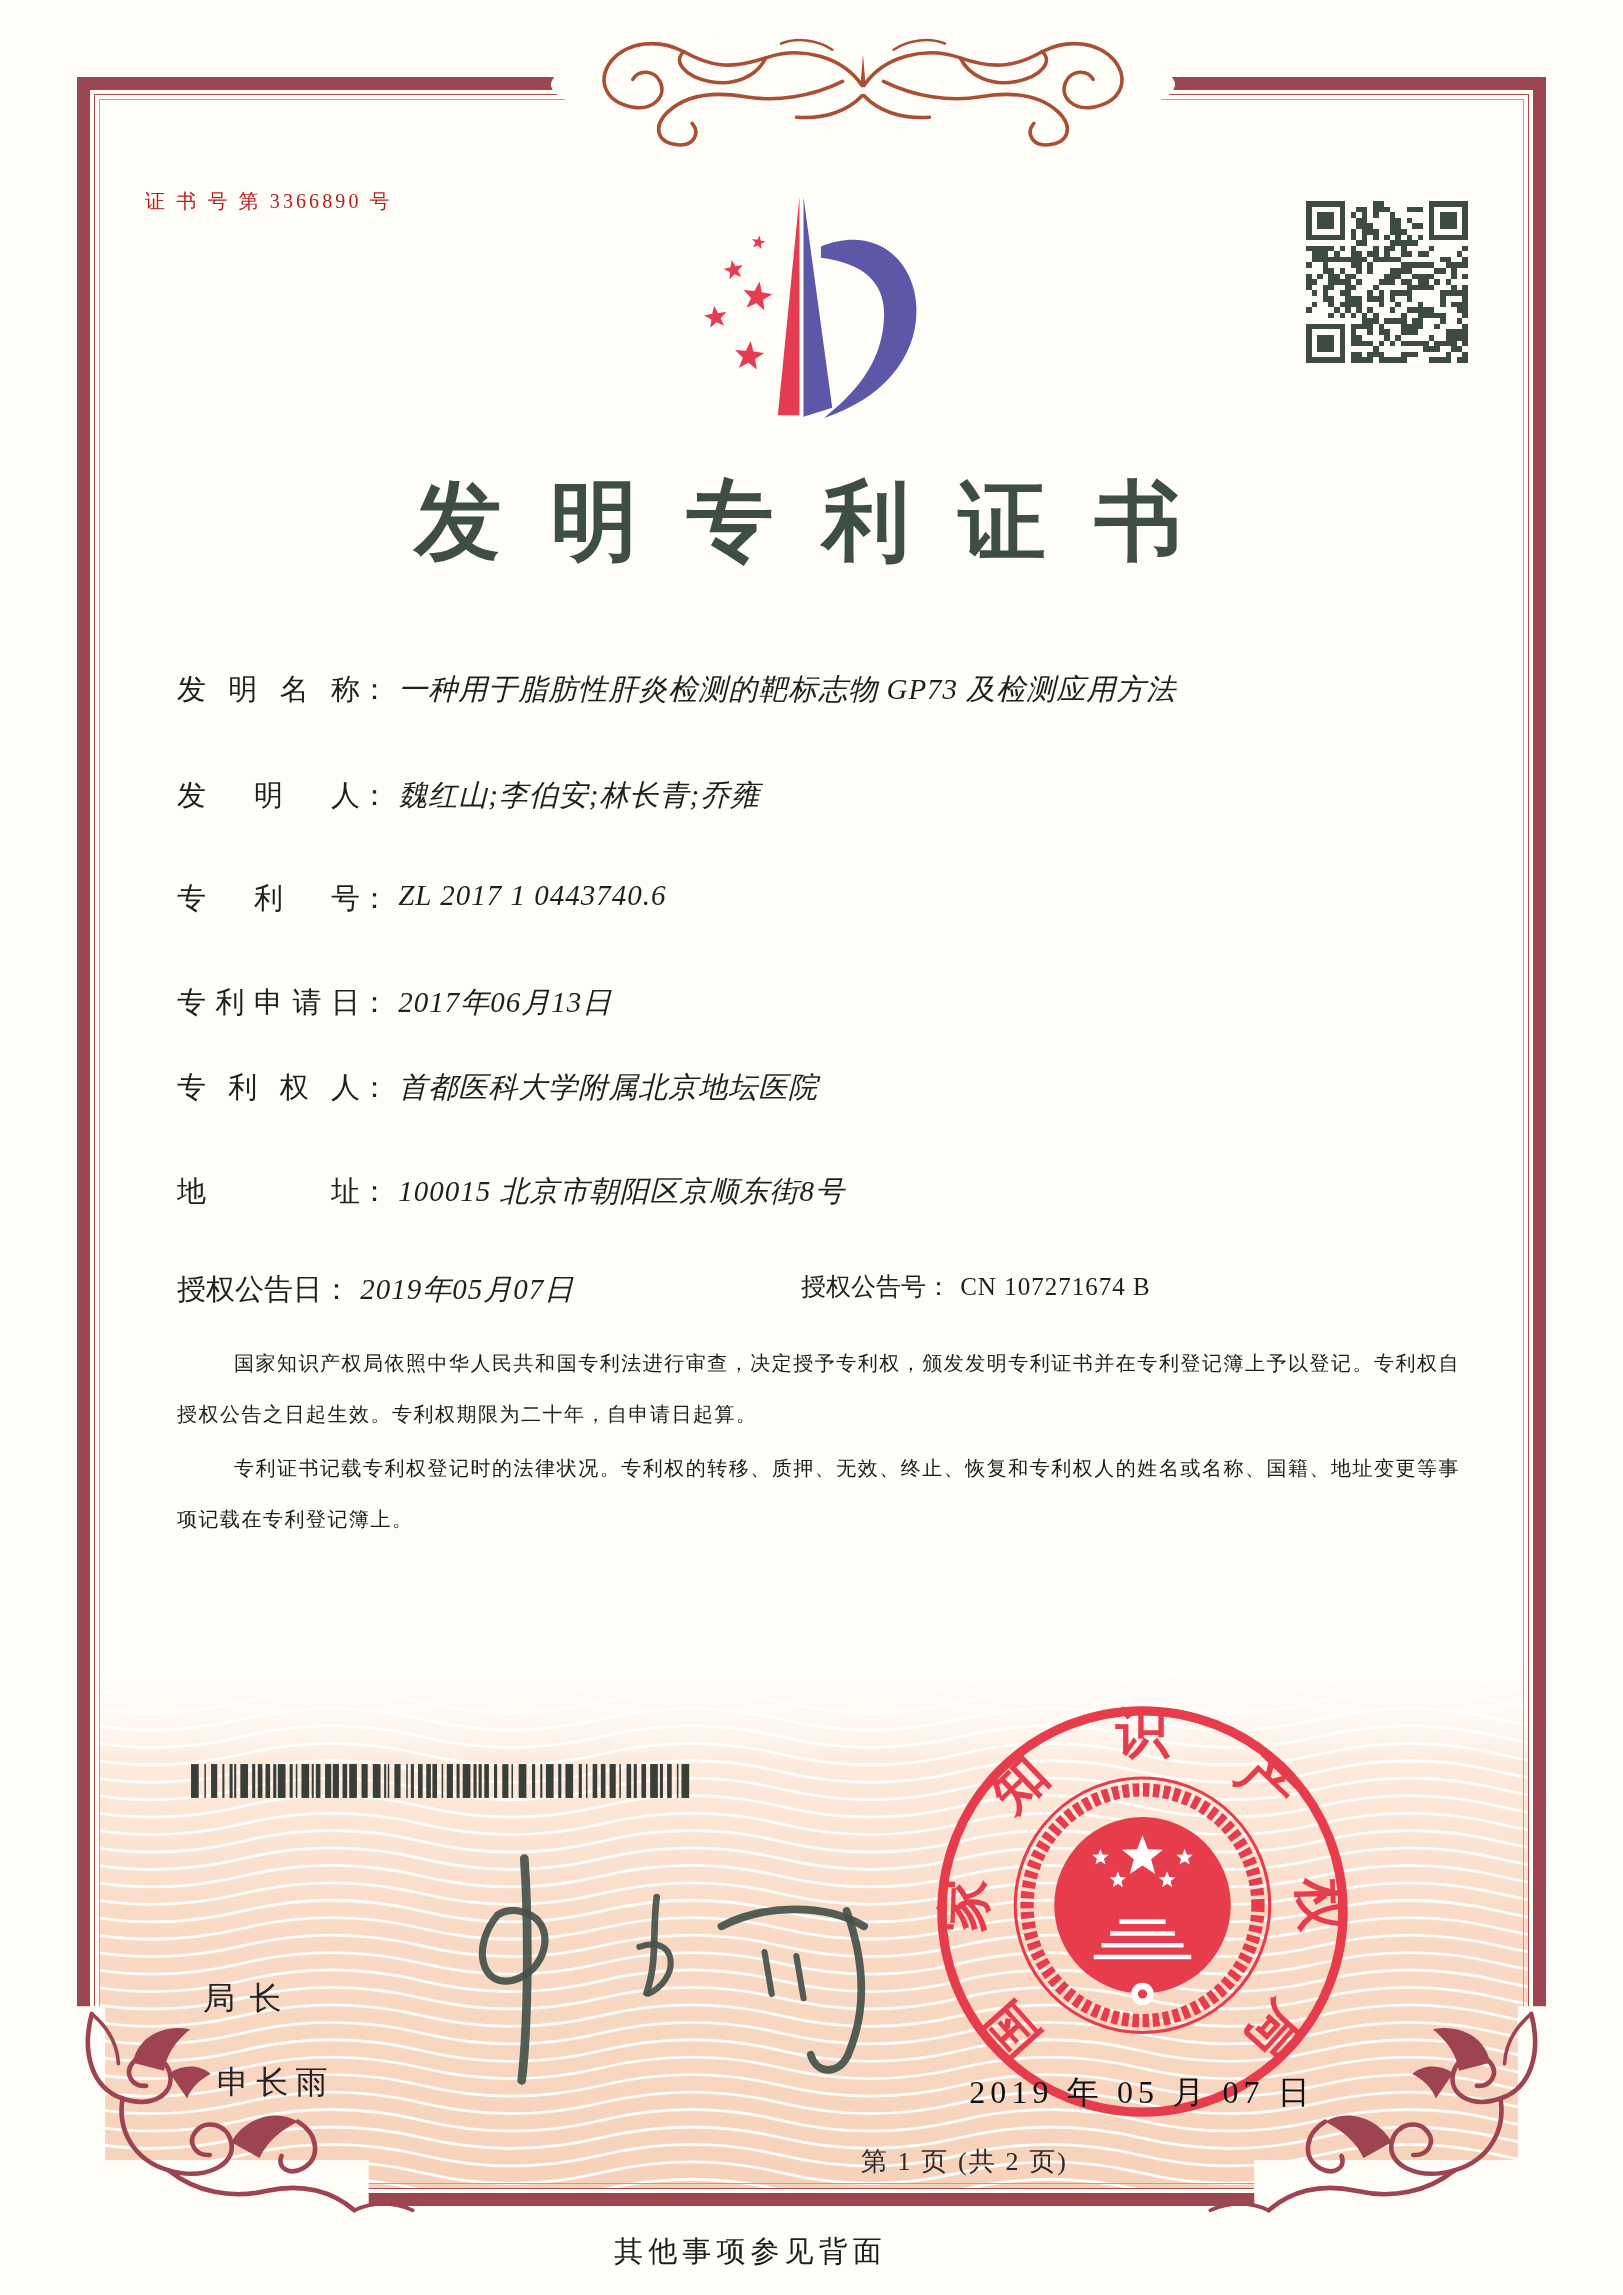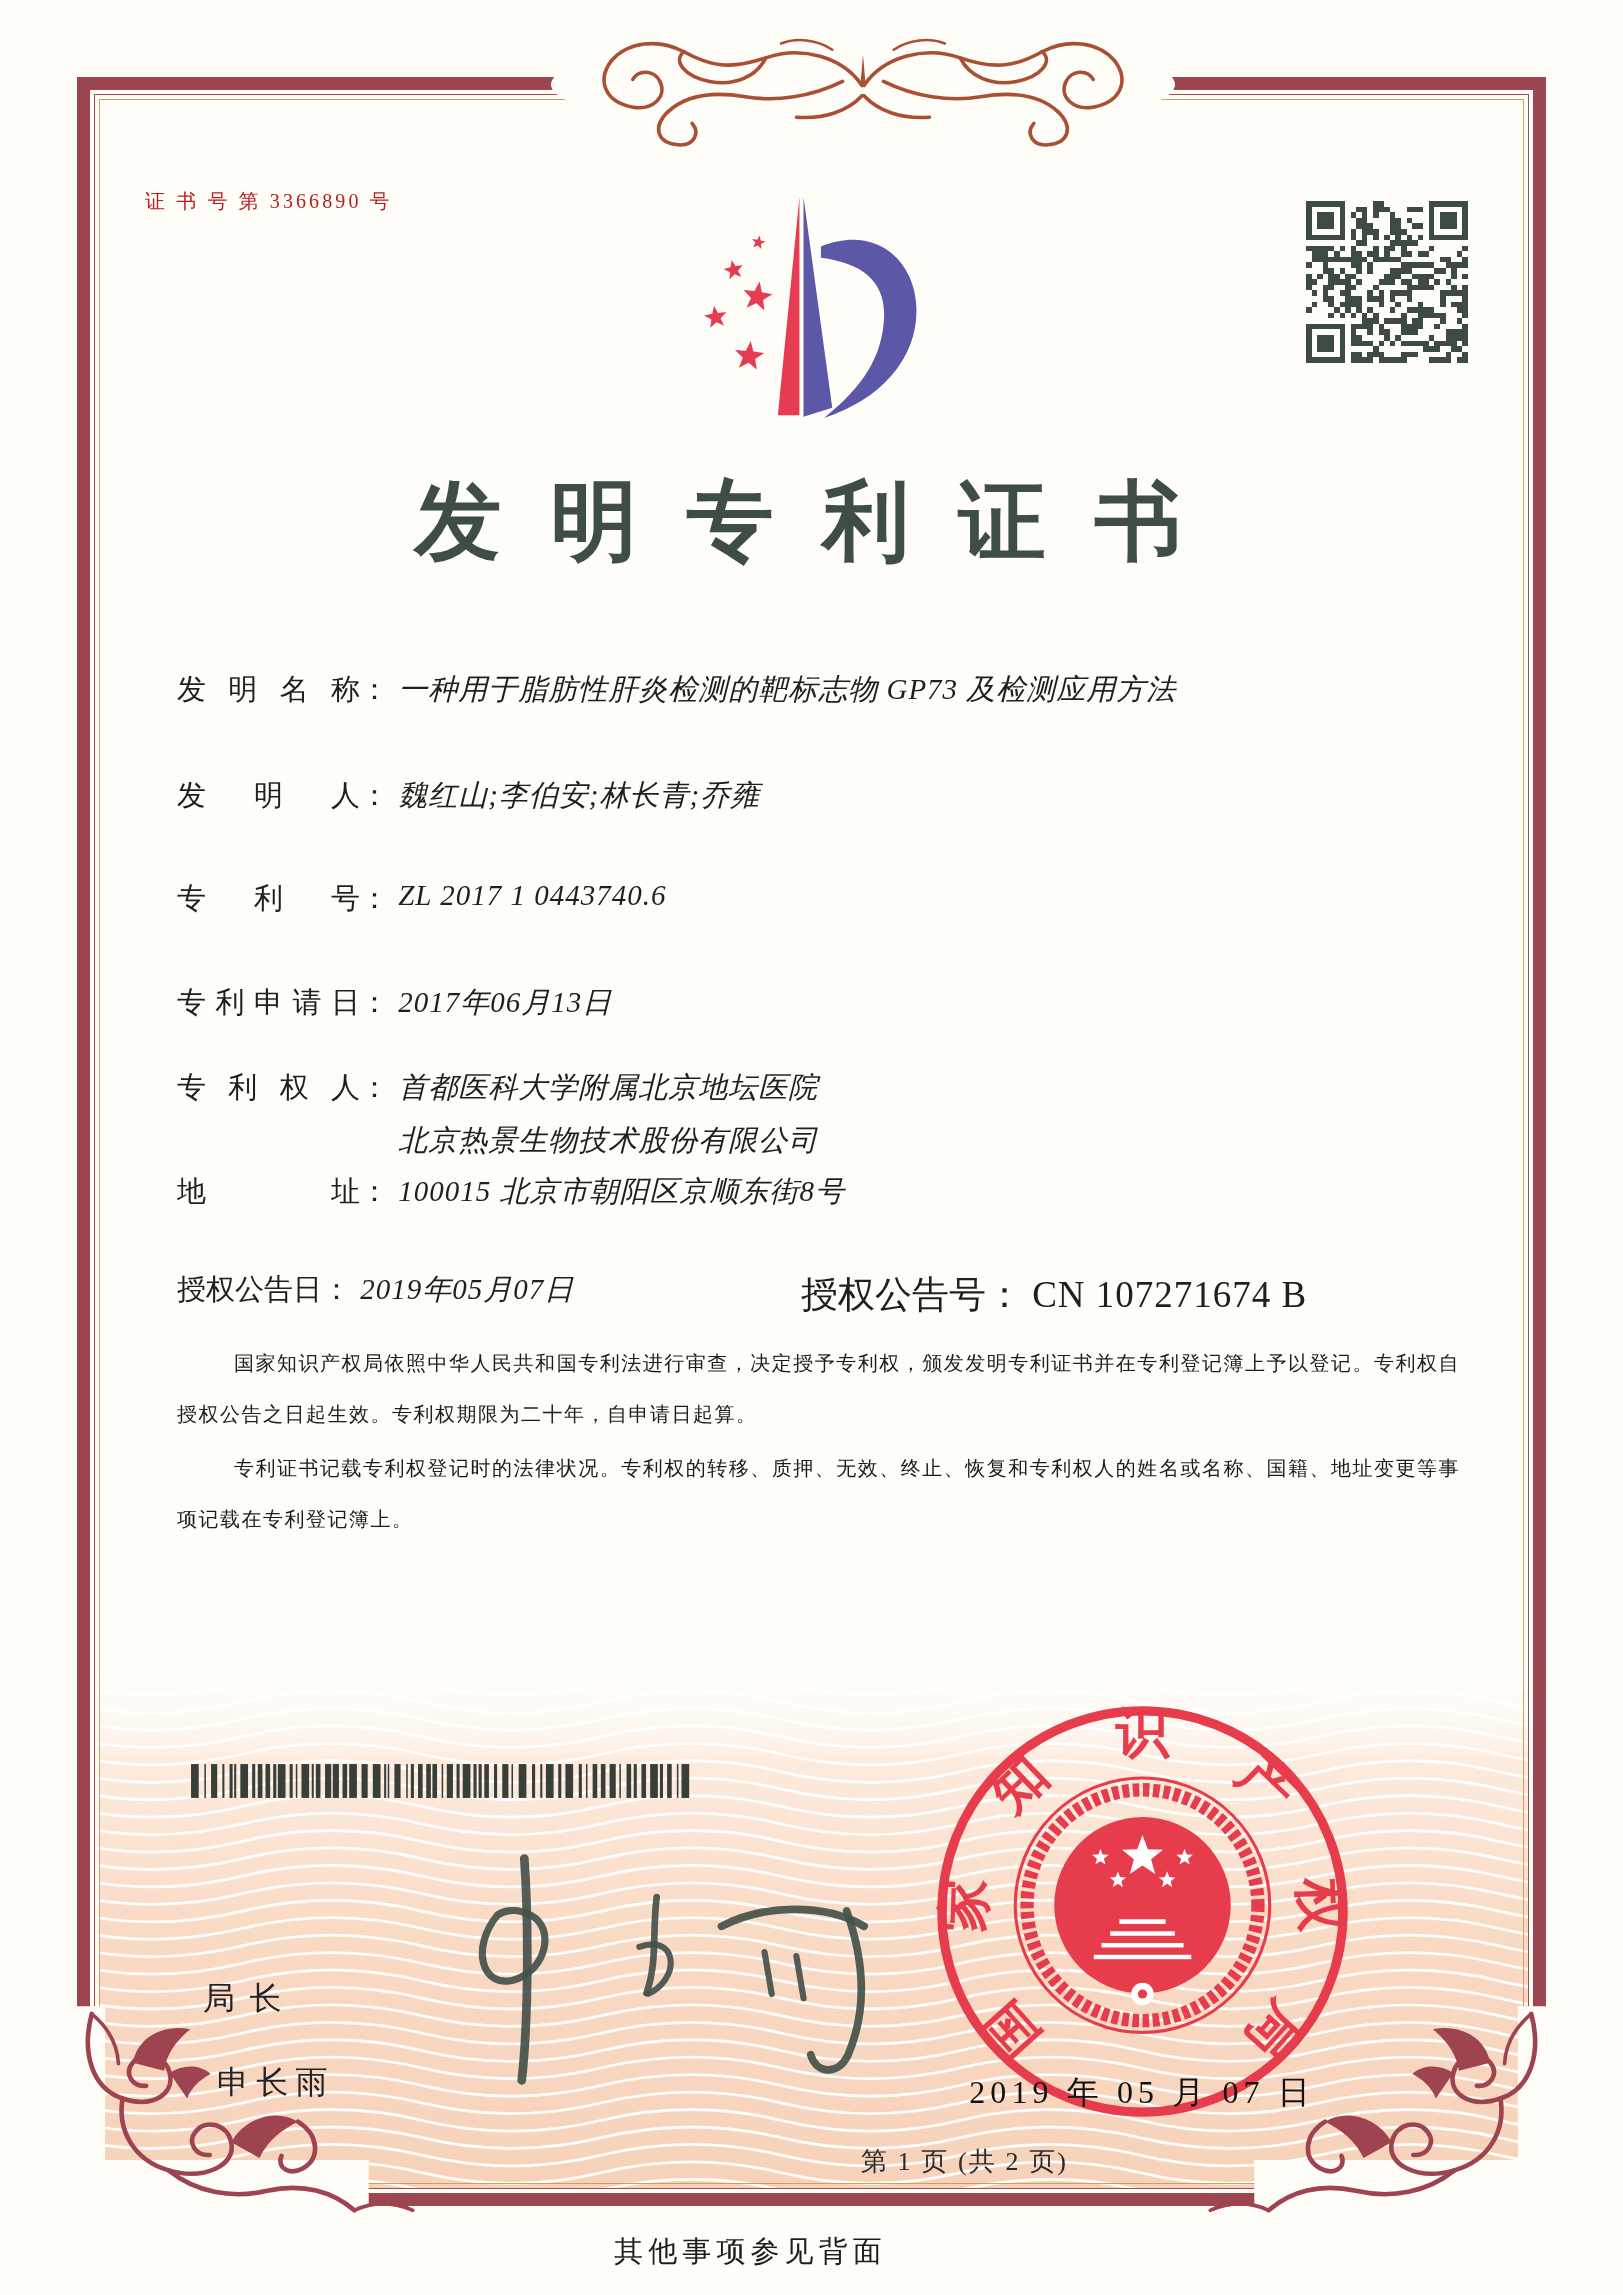--- a/index.html
+++ b/index.html
@@ -21,21 +21,21 @@
   .cert-no{position:absolute;left:145px;top:188px;font-size:20px;letter-spacing:3.1px;color:#b91c1c;}
   .doc-title{position:absolute;left:0;top:463px;width:1623px;text-align:center;
     font-size:87px;letter-spacing:49px;padding-left:22px;box-sizing:border-box;
     color:#3e4e45;font-weight:bold;}
   
   .row{position:absolute;left:177px;font-size:29px;color:#1f1f1f;white-space:nowrap;}
   .row .label{display:inline-block;width:183px;text-align:justify;text-align-last:justify;vertical-align:top;}
   .row .colon{display:inline-block;vertical-align:top;}
   .row .value{display:inline-block;margin-left:9.2px;letter-spacing:1px;vertical-align:top;font-style:italic;}
   .row .value2{display:block;margin-top:13.3px;}
-  .grant2{position:absolute;left:801px;font-size:37px;color:#1f1f1f;white-space:nowrap;}
+  .grant2{position:absolute;left:801px;font-size:25px;color:#1f1f1f;white-space:nowrap;}
   
   .paras{position:absolute;left:177px;top:1339px;width:1283px;font-size:20px;
     line-height:51px;text-align:justify;color:#1c1c1c;letter-spacing:1.5px;font-family:Liberation Mono, monospace;}
   .paras p{margin:0 0 3.1px 0;text-indent:57px;}
   
   .director-label{position:absolute;left:203px;top:1977px;font-size:32px;letter-spacing:14.4px;color:#242424;}
   .director-name{position:absolute;left:217px;top:2061px;font-size:32px;letter-spacing:7.2px;color:#242424;}
   .seal-date{position:absolute;left:880px;top:2071px;width:524px;text-align:center;
     font-size:32px;letter-spacing:5.1px;color:#111;}
   .page-no{position:absolute;left:555px;top:2144px;width:513px;text-align:right;
@@ -600,21 +600,21 @@
 <div class="row" style="top:776px;">
   <span class="label">发明人</span><span class="colon">：</span><span class="value">魏红山;李伯安;林长青;乔雍</span>
 </div>
 <div class="row" style="top:879px;">
   <span class="label">专利号</span><span class="colon">：</span><span class="value">ZL 2017 1 0443740.6</span>
 </div>
 <div class="row" style="top:983px;">
   <span class="label">专利申请日</span><span class="colon">：</span><span class="value">2017年06月13日</span>
 </div>
 <div class="row" style="top:1068px;">
-  <span class="label">专利权人</span><span class="colon">：</span><span class="value"><span>首都医科大学附属北京地坛医院</span><span class="value2">北京热景生物技术股份有限公司</span></span>
+  <span class="label">专利权人</span><span class="colon">：</span><span class="value"><span>首都医科大学附属北京地坛医院</span></span>
 </div>
 <div class="row" style="top:1172px;">
   <span class="label">地址</span><span class="colon">：</span><span class="value">100015 北京市朝阳区京顺东街8号</span>
 </div>
 
 <div class="row" style="top:1270px;">
   <span>授权公告日</span><span class="colon">：</span><span class="value">2019年05月07日</span>
 </div>
 <div class="grant2" style="top:1270px;">
   <span>授权公告号</span><span class="colon">：</span><span class="value" style="margin-left:9.2px;letter-spacing:1px;">CN 107271674 B</span>

